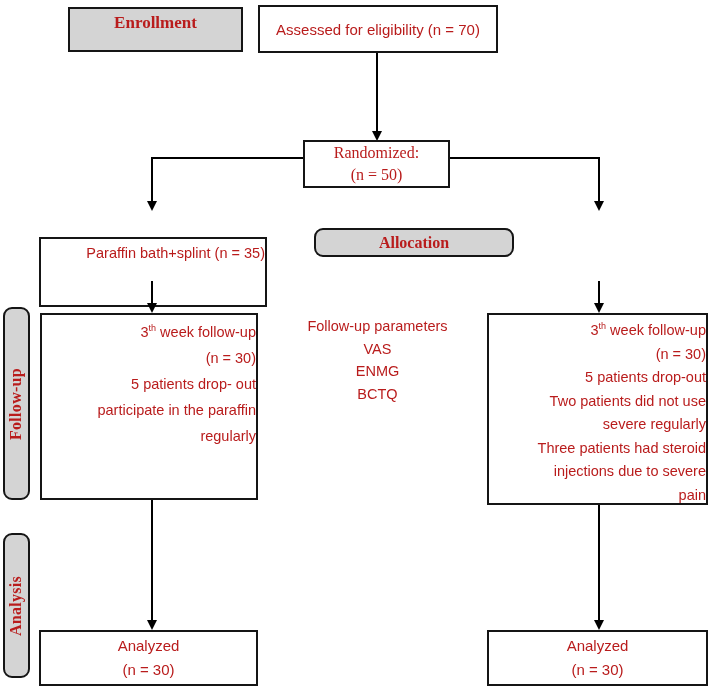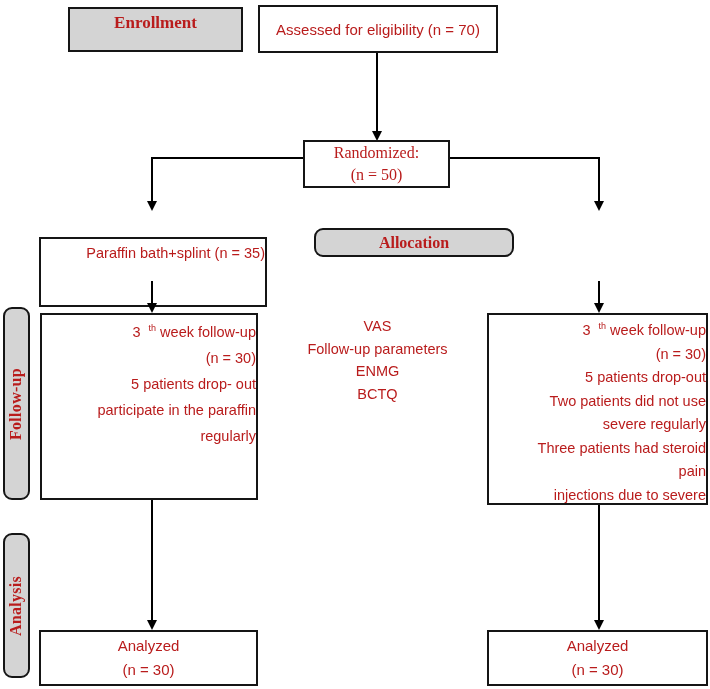--- a/index.html
+++ b/index.html
@@ -12,21 +12,21 @@
     font-family:"Liberation Serif",serif;font-weight:bold;text-align:center;}
   .rounded{border-radius:9px;}
   .vlabel{display:flex;align-items:center;justify-content:center;}
   .vlabel span{transform:rotate(-90deg);white-space:nowrap;font-size:16px;letter-spacing:.3px;}
   .vline{position:absolute;width:2px;background:#000;}
   .hline{position:absolute;height:2px;background:#000;}
   .ah-down{position:absolute;width:0;height:0;border-left:5px solid transparent;border-right:5px solid transparent;border-top:10px solid #000;}
   .serif{font-family:"Liberation Serif",serif;}
   .sans{font-family:"Liberation Sans",sans-serif;}
   .flexc{display:flex;flex-direction:column;align-items:center;justify-content:center;}
-  sup{font-size:9px;line-height:0;margin-left:8px;}
+  sup{font-size:9px;line-height:0;}
 </style>
 </head>
 <body>
 
 <div class="canvas">
 
   <div class="graybox" style="left:68px;top:7px;width:175px;height:45px;font-size:17px;padding-top:4px;">
     <span>Enrollment</span>
   </div>
 
@@ -69,35 +69,35 @@
 
   <div class="box sans" style="left:40px;top:313px;width:218px;height:187px;font-size:14.5px;line-height:26px;padding-top:4px;">
     <div><span>3</span><sup>th</sup><span> week follow-up</span></div>
     <div>(n = 30)</div>
     <div>5 patients drop- out</div>
     <div>participate in the paraffin</div>
     <div>regularly</div>
   </div>
 
   <div class="sans" style="position:absolute;left:300px;top:315px;width:155px;text-align:center;font-size:14.5px;line-height:22.5px;">
+    <div>Follow-up parameters</div>
     <div>VAS</div>
-    <div>Follow-up parameters</div>
     <div>ENMG</div>
     <div>BCTQ</div>
   </div>
 
   <div class="box sans" style="left:487px;top:313px;width:221px;height:192px;font-size:14.5px;line-height:23.5px;padding-top:4px;">
     <div><span>3</span><sup>th</sup><span> week follow-up</span></div>
     <div>(n = 30)</div>
     <div>5 patients drop-out</div>
     <div>Two patients did not use</div>
     <div>severe regularly</div>
     <div>Three patients had steroid</div>
+    <div>injections due to severe</div>
     <div>pain</div>
-    <div>injections due to severe</div>
   </div>
 
   <div class="vline" style="left:151px;top:500px;height:121px;"></div>
   <div class="ah-down" style="left:147px;top:620px;"></div>
   <div class="vline" style="left:598px;top:505px;height:116px;"></div>
   <div class="ah-down" style="left:594px;top:620px;"></div>
 
   <div class="graybox rounded vlabel" style="left:3px;top:533px;width:27px;height:145px;">
     <span>Analysis</span>
   </div>

